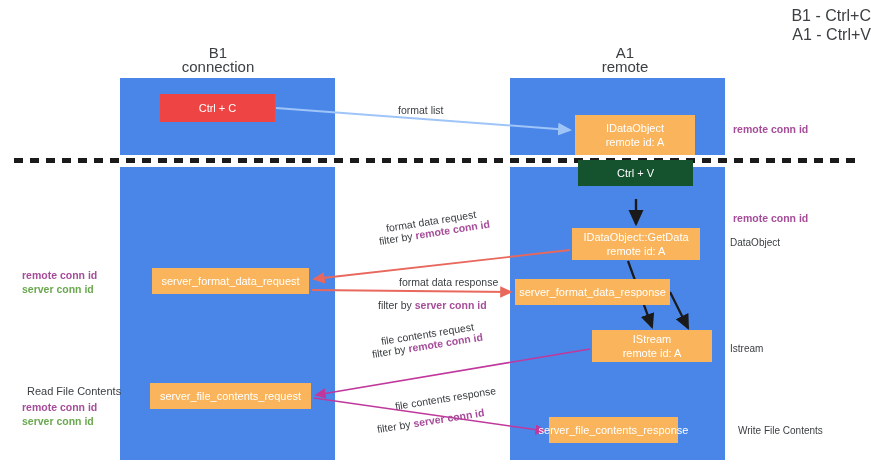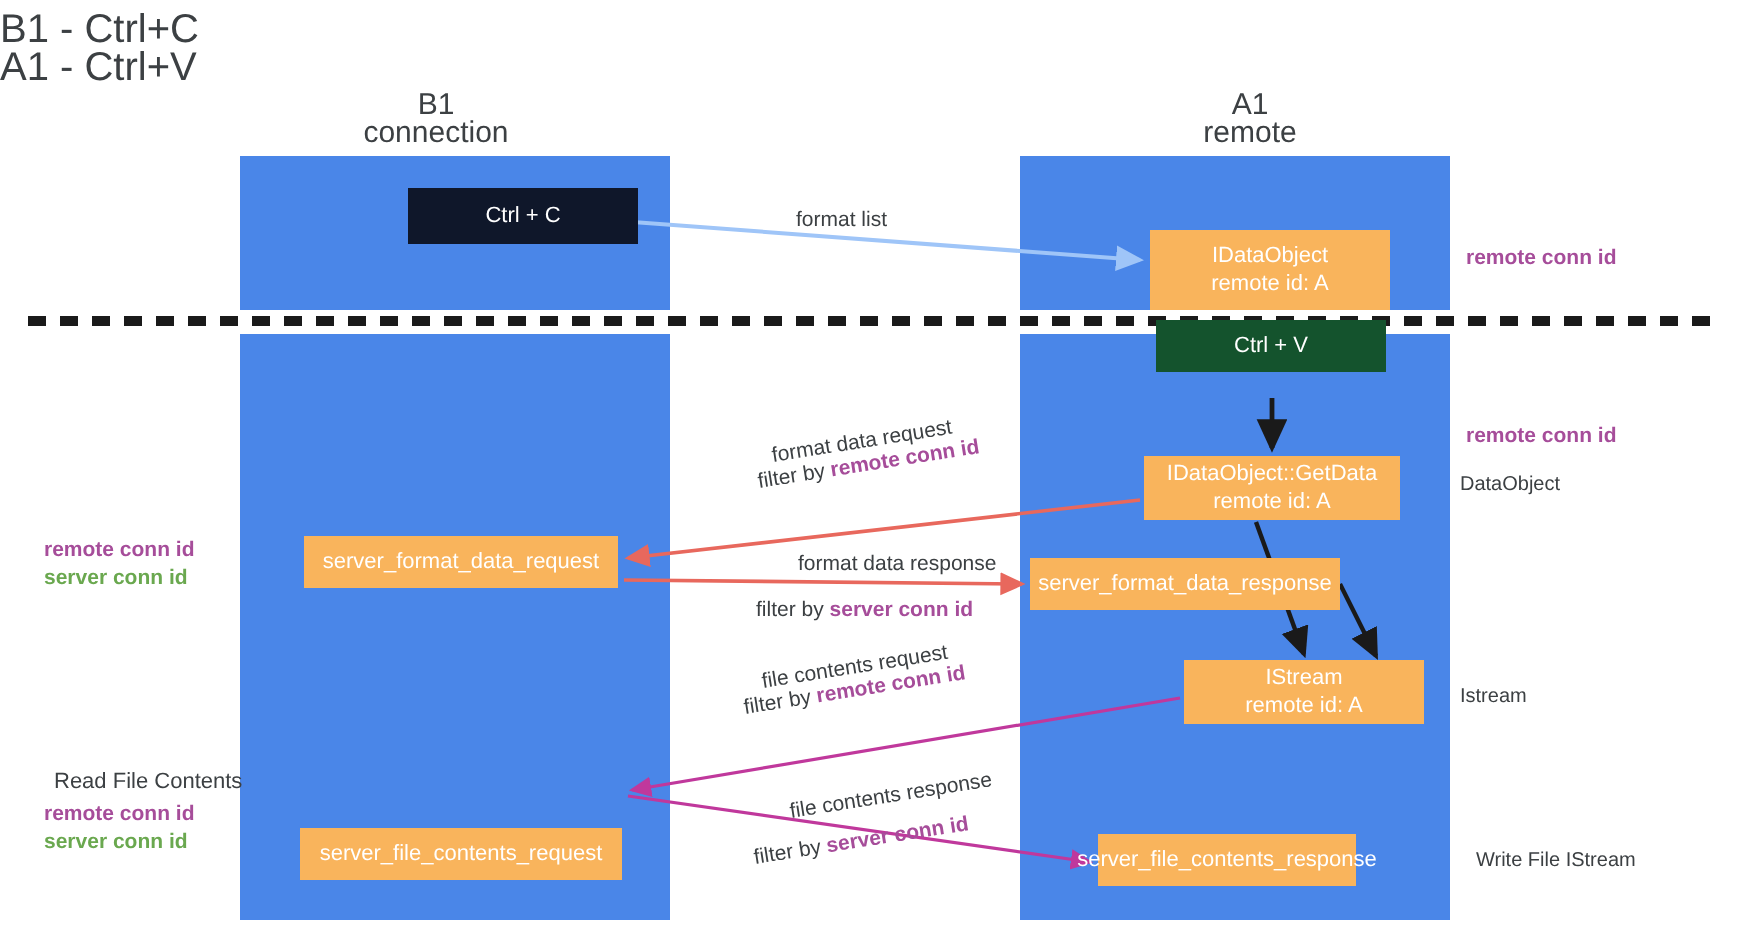--- a/index.html
+++ b/index.html
@@ -1,22 +1,22 @@
 <!DOCTYPE html>
 <html><head>
 <meta charset="utf-8">
 <style>
   html,body{margin:0;padding:0;background:#ffffff;}
   body{width:871px;height:467px;position:relative;overflow:hidden;
        font-family:"Liberation Sans","DejaVu Sans",sans-serif;color:#3c4043;}
   .stage{position:absolute;left:0;top:0;width:871px;height:467px;}
 
   
-  .title{position:absolute;left:0;top:6px;width:871px;text-align:left;
-         font-size:20px;line-height:19px;color:#3c4043;}
+  .title{position:absolute;left:0;top:6px;width:871px;text-align:right;
+         font-size:16px;line-height:19px;color:#3c4043;}
 
   
   .colhead{position:absolute;text-align:center;font-size:15px;line-height:14px;color:#3c4043;}
   #head-b1{left:148px;top:46px;width:140px;}
   #head-a1{left:545px;top:46px;width:160px;}
 
   
   .lane{position:absolute;background:#4a86e8;}
   #lane-b1-top{left:120px;top:78px;width:215px;height:77px;}
   #lane-a1-top{left:510px;top:78px;width:215px;height:77px;}
@@ -27,28 +27,28 @@
   #divider{position:absolute;left:14px;top:158px;width:848px;height:5px;
      background-image:repeating-linear-gradient(to right,#1a1a1a 0px,#1a1a1a 9px,transparent 9px,transparent 16px);}
 
   
   .node{position:absolute;box-sizing:border-box;display:flex;flex-direction:column;
         align-items:center;justify-content:center;color:#ffffff;font-size:11px;
         line-height:14px;text-align:center;}
   .node.green{background:#6aa84f;}
   .node.orange{background:#f9b45c;}
 
-  #n-ctrlc{left:160px;top:94px;width:115px;height:28px;background:#0f172a;margin-left:44px;}
+  #n-ctrlc{left:160px;top:94px;width:115px;height:28px;background:#ef4444;}
   #n-idataobject{left:575px;top:115px;width:120px;height:40px;}
   #n-ctrlv{left:578px;top:160px;width:115px;height:26px;background:#14532d;}
   #n-getdata{left:572px;top:228px;width:128px;height:32px;}
   #n-fmt-req{left:152px;top:268px;width:157px;height:26px;}
   #n-fmt-resp{left:515px;top:279px;width:155px;height:26px;}
   #n-istream{left:592px;top:330px;width:120px;height:32px;}
-  #n-file-req{left:150px;top:383px;width:161px;height:26px;margin-top:31px;}
+  #n-file-req{left:150px;top:383px;width:161px;height:26px;}
   #n-file-resp{left:549px;top:417px;width:129px;height:26px;}
 
   
   .side-cap{position:absolute;font-size:10px;line-height:14px;color:#3c4043;white-space:nowrap;}
   #cap-dataobject{left:730px;top:236px;}
   #cap-istream{left:730px;top:342px;}
   #cap-write{left:738px;top:424px;}
 
   
   .connid{position:absolute;font-size:10.5px;line-height:14px;font-weight:bold;white-space:nowrap;}
@@ -193,21 +193,21 @@
     <span>filter by </span><b class="purple">remote conn id</b>
   </div>
 
   <div class="elabel tilt" id="el-fcresp">file contents response</div>
   <div class="elabel tilt" id="el-fcresp2">
     <span>filter by </span><b class="purple">server conn id</b>
   </div>
 
   <div class="side-cap" id="cap-dataobject">DataObject</div>
   <div class="side-cap" id="cap-istream">Istream</div>
-  <div class="side-cap" id="cap-write">Write File IStream</div>
+  <div class="side-cap" id="cap-write">Write File Contents</div>
 
   <div class="connid" id="cid-tr">
     <div class="purple">remote conn id</div>
   </div>
   <div class="connid" id="cid-mr">
     <div class="purple">remote conn id</div>
   </div>
   <div class="connid" id="cid-ml">
     <div class="purple">remote conn id</div>
     <div class="green-t">server conn id</div>

